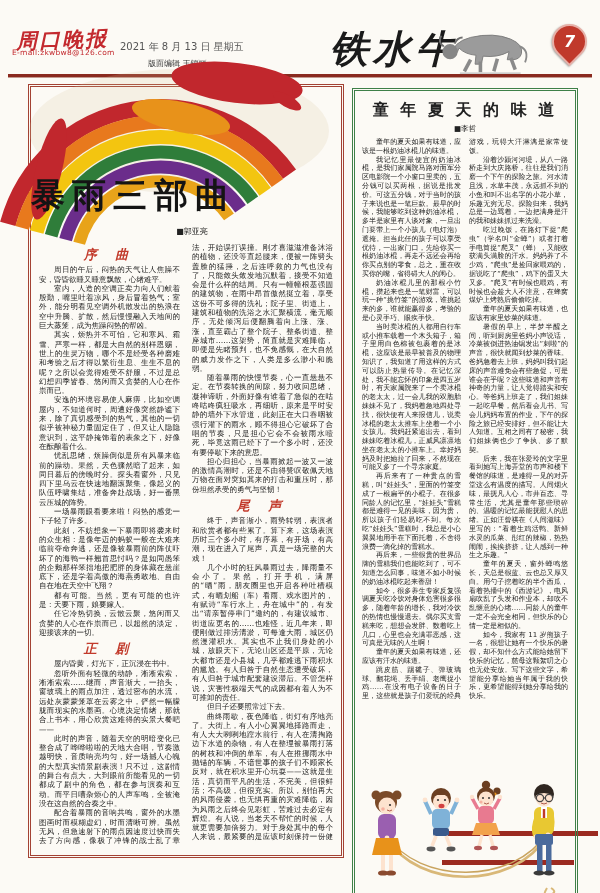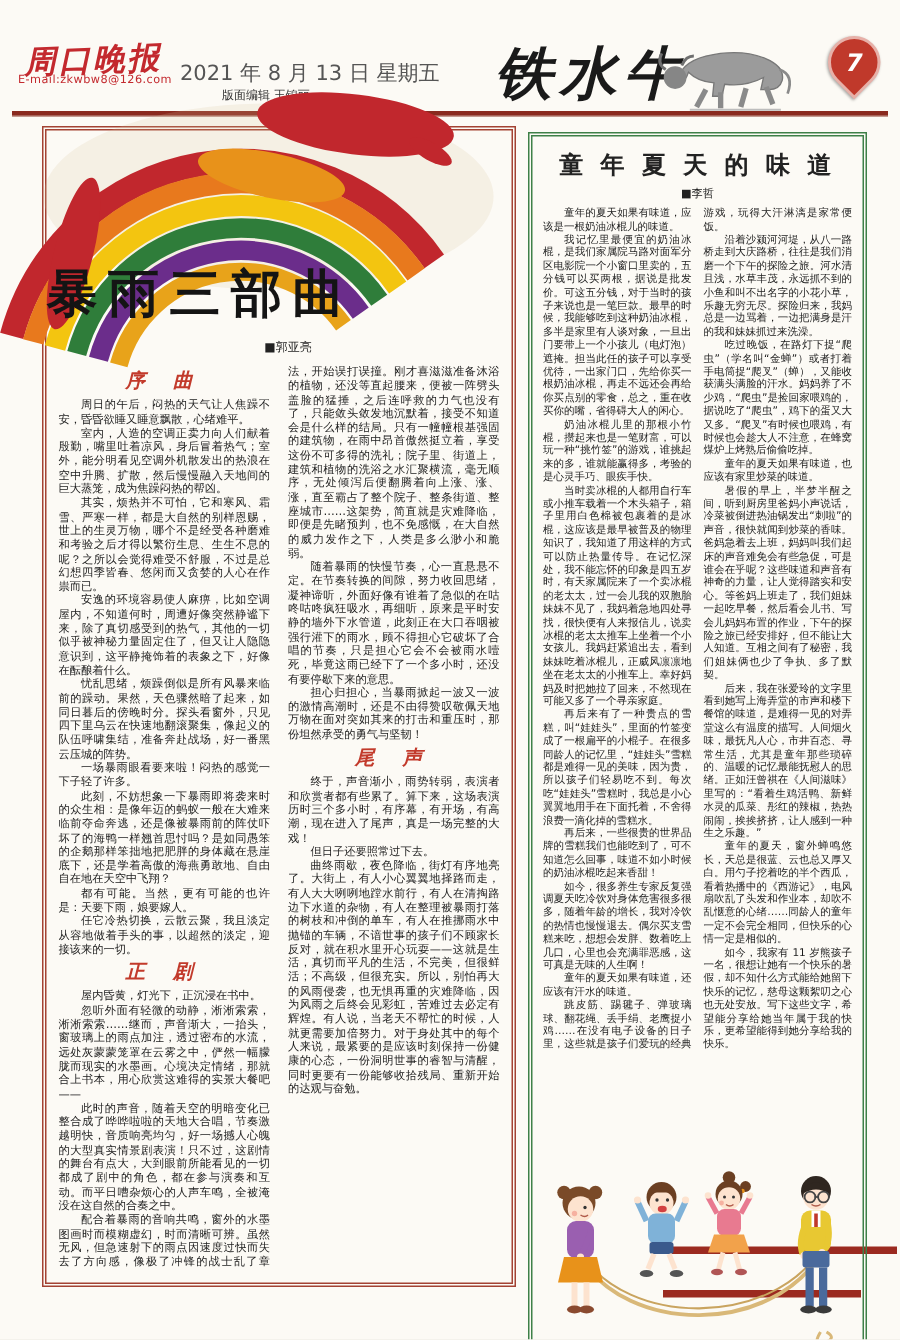--- a/index.html
+++ b/index.html
@@ -4,21 +4,21 @@
 <style>
   html,body{margin:0;padding:0;}
   body{background:#e8e4dd;font-family:"DejaVu Sans",sans-serif;}
   .page{position:relative;width:600px;height:893px;background:#fcfaf5;overflow:hidden;margin:0 auto;}
 
   
   .masthead{position:absolute;left:0;top:0;right:0;height:84px;}
   .np-logo{position:absolute;left:16px;top:26px;font-family:"DejaVu Serif",serif;
     font-size:21px;font-weight:900;font-style:italic;color:#c3292e;letter-spacing:2px;transform:rotate(-2deg);}
   .np-email{position:absolute;left:12px;top:48px;font-size:7.5px;color:#c3292e;letter-spacing:.3px;}
-  .np-date{position:absolute;left:120px;top:40px;font-size:14px;color:#555;}
+  .np-date{position:absolute;left:120px;top:40px;font-size:10px;color:#555;}
   .np-editor{position:absolute;left:132px;top:58px;font-size:8px;color:#333;padding-left:16px;}
   .sec-name{position:absolute;left:330px;top:24px;font-family:"DejaVu Serif",serif;
     font-size:38px;font-weight:900;font-style:italic;color:#1a1a1a;letter-spacing:5px;}
   .bull{position:absolute;left:432px;top:24px;width:104px;height:50px;}
   .pin{position:absolute;right:13px;top:24px;width:31px;height:31px;background:#c0392b;
     border:2px solid #e7b0a8;border-radius:50% 50% 0 50%;transform:rotate(45deg);
     box-shadow:0 1px 2px rgba(0,0,0,.35);z-index:6;}
   .pin-num{position:absolute;inset:0;display:flex;align-items:center;justify-content:center;
     transform:rotate(-45deg);color:#fff;font-size:16px;font-weight:bold;font-style:italic;}
   .m-rule{position:absolute;left:8px;right:8px;top:74px;height:3px;background:#8a2a1f;border-bottom:1px solid #c49a90;}
@@ -106,30 +106,31 @@
     <div class="cols-left">
         <div class="sec-head">序 曲</div>
         <p class="para">周日的午后，闷热的天气让人焦躁不安，昏昏欲睡又睡意飘散，心绪难平。</p>
         <p class="para">室内，人造的空调正卖力向人们献着殷勤，嘴里吐着凉风，身后冒着热气；室外，能分明看见空调外机散发出的热浪在空中升腾、扩散，然后慢慢融入天地间的巨大蒸笼，成为焦躁闷热的帮凶。</p>
         <p class="para">其实，烦热并不可怕，它和寒风、霜雪、严寒一样，都是大自然的别样恩赐，世上的生灵万物，哪个不是经受各种磨难和考验之后才得以繁衍生息、生生不息的呢？之所以会觉得难受不舒服，不过是总幻想四季皆春、悠闲而又贪婪的人心在作祟而已。</p>
         <p class="para">安逸的环境容易使人麻痹，比如空调屋内，不知道何时，周遭好像突然静谧下来，除了真切感受到的热气，其他的一切似乎被神秘力量固定住了，但又让人隐隐意识到，这平静掩饰着的表象之下，好像在酝酿着什么。</p>
         <p class="para">忧乱思绪，烦躁倒似是所有风暴来临前的躁动。果然，天色骤然暗了起来，如同日暮后的傍晚时分。探头看窗外，只见四下里乌云在快速地翻滚聚集，像起义的队伍呼啸集结，准备奔赴战场，好一番黑云压城的阵势。</p>
         <p class="para">一场暴雨眼看要来啦！闷热的感觉一下子轻了许多。</p>
         <p class="para">此刻，不妨想象一下暴雨即将袭来时的众生相：是像年迈的蚂蚁一般在大难来临前夺命奔逃，还是像被暴雨前的阵仗吓坏了的海鸭一样翘首思忖吗？是如同愚笨的企鹅那样笨拙地把肥胖的身体藏在悬崖底下，还是学着高傲的海燕勇敢地、自由自在地在天空中飞翔？</p>
         <p class="para">都有可能。当然，更有可能的也许是：天要下雨，娘要嫁人。</p>
-        <p class="para">任它冷热切换，云散云聚，我且淡定从容地做着手头的事，以超然的淡定，迎接该来的一切。</p>
+        <p class="para">任它冷热切换，云散云聚，悠闲而又贪婪的人心在作祟而已，以超然的淡定，迎接该来的一切。</p>
         <div class="sec-head">正 剧</div>
         <p class="para">屋内昏黄，灯光下，正沉浸在书中。</p>
         <p class="para">忽听外面有轻微的动静，淅淅索索，淅淅索索……继而，声音渐大，一抬头，窗玻璃上的雨点加注，透过密布的水流，远处灰蒙蒙笼罩在云雾之中，俨然一幅朦胧而现实的水墨画。心境决定情绪，那就合上书本，用心欣赏这难得的实景大餐吧——</p>
         <p class="para">此时的声音，随着天空的明暗变化已整合成了哗哗啦啦的天地大合唱，节奏激越明快，音质响亮均匀，好一场撼人心魄的大型真实情景剧表演！只不过，这剧情的舞台有点大，大到眼前所能看见的一切都成了剧中的角色，都在参与演奏和互动。而平日嘈杂烦心的人声车鸣，全被淹没在这自然的合奏之中。</p>
         <p class="para">配合着暴雨的音响共鸣，窗外的水墨图画时而模糊虚幻，时而清晰可辨。虽然无风，但急速射下的雨点因速度过快而失去了方向感，像极了冲锋的战士乱了章法，开始误打误撞。刚才喜滋滋准备沐浴的植物，还没等直起腰来，便被一阵劈头盖脸的猛捶，之后连呼救的力气也没有了，只能敛头敛发地沉默着，接受不知道会是什么样的结局。只有一幢幢根基强固的建筑物，在雨中昂首傲然挺立着，享受这份不可多得的洗礼；院子里、街道上，建筑和植物的洗浴之水汇聚横流，毫无顺序，无处倾泻后便翻腾着向上涨、涨、涨，直至霸占了整个院子、整条街道、整座城市……这架势，简直就是灾难降临，即便是先睹预判，也不免感慨，在大自然的威力发作之下，人类是多么渺小和脆弱。</p>
         <p class="para">随着暴雨的快慢节奏，心一直悬悬不定。在节奏转换的间隙，努力收回思绪，凝神谛听，外面好像有谁着了急似的在咕咚咕咚疯狂吸水，再细听，原来是平时安静的墙外下水管道，此刻正在大口吞咽被强行灌下的雨水，顾不得担心它破坏了合唱的节奏，只是担心它会不会被雨水噎死，毕竟这雨已经下了一个多小时，还没有要停歇下来的意思。</p>
         <p class="para">担心归担心，当暴雨掀起一波又一波的激情高潮时，还是不由得赞叹敬佩天地万物在面对突如其来的打击和重压时，那份坦然承受的勇气与坚韧！</p>
         <div class="sec-head">尾 声</div>
         <p class="para">终于，声音渐小，雨势转弱，表演者和欣赏者都有些累了。算下来，这场表演历时三个多小时，有序幕，有开场，有高潮，现在进入了尾声，真是一场完整的大戏！</p>
+        <p class="para">几个小时的狂风暴雨过去，降雨量不会小了。果然，打开手机，满屏的“晒”雨，朋友圈里也开启各种吐槽模式，有晒划船（车）看雨、戏水图片的，有赋诗“车行水上，舟在城中”的，有发出“请亲暂停串门”邀约的，有建议城市、街道应更名的……也难怪，近几年来，即便刚做过排涝清淤，可每逢大雨，城区仍然漫灌积水。其实也不止我们身处的小城，放眼天下，无论山区还是平原，无论大都市还是小县城，几乎都难逃下雨积水的尴尬。有人归咎于自然生态遭受破坏，有人归咎于城市配套建设滞后。不管怎样说，灾害性极端天气的成因都有着人为不可推卸的责任。</p>
         <p class="para">但日子还要照常过下去。</p>
         <p class="para">曲终雨歇，夜色降临，街灯有序地亮了。大街上，有人小心翼翼地择路而走，有人大大咧咧地蹚水前行，有人在清掏路边下水道的杂物，有人在整理被暴雨打落的树枝和冲倒的单车，有人在推挪雨水中抛锚的车辆，不谙世事的孩子们不顾家长反对，就在积水里开心玩耍——这就是生活，真切而平凡的生活，不完美，但很鲜活；不高级，但很充实。所以，别怕再大的风雨侵袭，也无惧再重的灾难降临，因为风雨之后终会见彩虹，苦难过去必定有辉煌。有人说，当老天不帮忙的时候，人就更需要加倍努力。对于身处其中的每个人来说，最紧要的是应该时刻保持一份健康的心态，一份洞明世事的睿智与清醒，同时更要有一份能够收拾残局、重新开始的达观与奋勉。</p>
       </div>
   </div>
 
   <div class="right-art">
     <div class="ra-title">童 年 夏 天 的 味 道</div>
     <div class="ra-author">■李哲</div>
     <div class="cols-right">
         <p class="para">童年的夏天如果有味道，应该是一根奶油冰棍儿的味道。</p>

